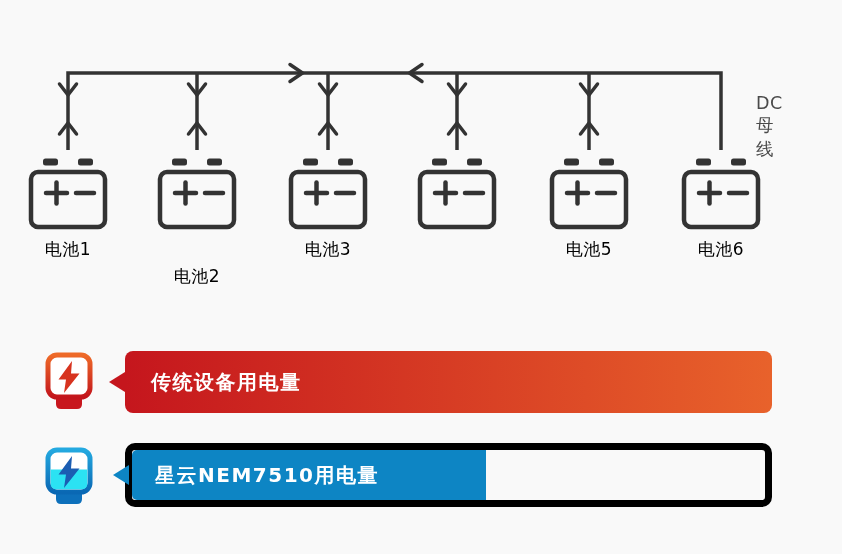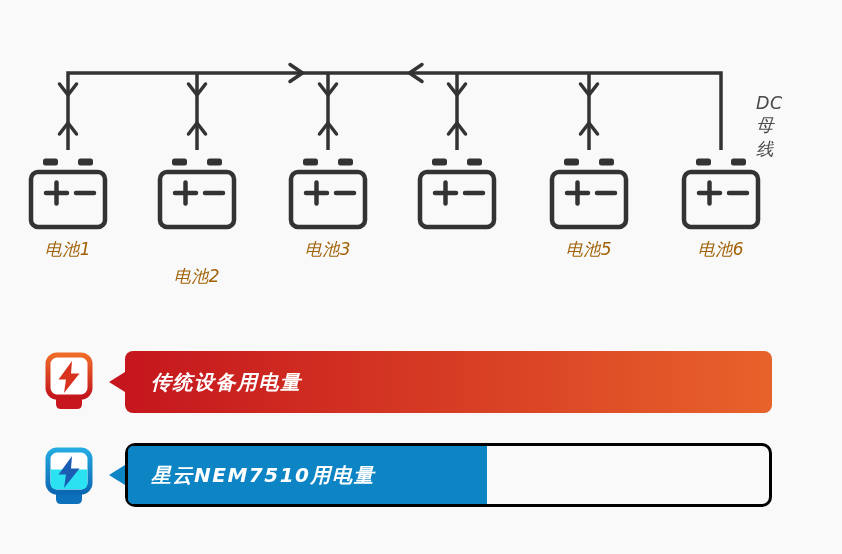--- a/index.html
+++ b/index.html
@@ -2,31 +2,31 @@
 <html><head>
 <meta charset="utf-8">
 <style>
   html,body{margin:0;padding:0;}
   body{
     width:842px;height:554px;
     background:#f9f9f9;
     font-family:"DejaVu Sans","Liberation Sans",sans-serif;
     position:relative;overflow:hidden;
   }
-  .stage{position:absolute;inset:0;width:700px;height:554px;font-style:italic;}
+  .stage{position:absolute;inset:0;width:700px;height:554px;}
 
   
   .circuit{position:absolute;left:0;top:0;}
   .bus-label{
     position:absolute;left:756px;top:93px;
     font-size:17.5px;color:#4a4a4a;letter-spacing:0.5px;
   }
   .battery-label{
     position:absolute;top:238px;width:100px;text-align:center;
-    font-size:17px;color:#a16207;letter-spacing:0.5px;
+    font-size:17px;color:#000000;letter-spacing:0.5px;
   }
   .bl-1{left:18px;}  .bl-2{left:147px;margin-top:27px;} .bl-3{left:278px;}
   .bl-4{left:407px;} .bl-5{left:539px;} .bl-6{left:671px;}
 
   
   .meter-icon{position:absolute;width:48px;height:60px;}
   .icon-red{left:45px;top:352px;}
   .icon-blue{left:45px;top:447px;}
 
   .bar{
@@ -35,21 +35,21 @@
   }
   .bar-red{
     top:351px;height:62px;border-radius:8px;
     background:linear-gradient(90deg,#c5161d 0%,#e8622b 100%);
   }
   .bar-red .bar-text{
     position:absolute;left:26px;top:50%;transform:translateY(-50%);white-space:nowrap;
   }
   .bar-blue{
     top:443px;height:64px;box-sizing:border-box;
-    border:3px solid #000000;border-radius:10px;background:#f9f9f9;
+    border:7px solid #000000;border-radius:10px;background:#f9f9f9;
   }
   .bar-blue .bar-fill{
     position:absolute;left:0;top:0;height:100%;width:56%;
     background:#0d85c4;border-radius:5px 0 0 5px;
   }
   .bar-blue .bar-text{
     position:absolute;left:23px;top:50%;transform:translateY(-50%);white-space:nowrap;
   }
   .tail{
     position:absolute;top:50%;transform:translateY(-50%);

